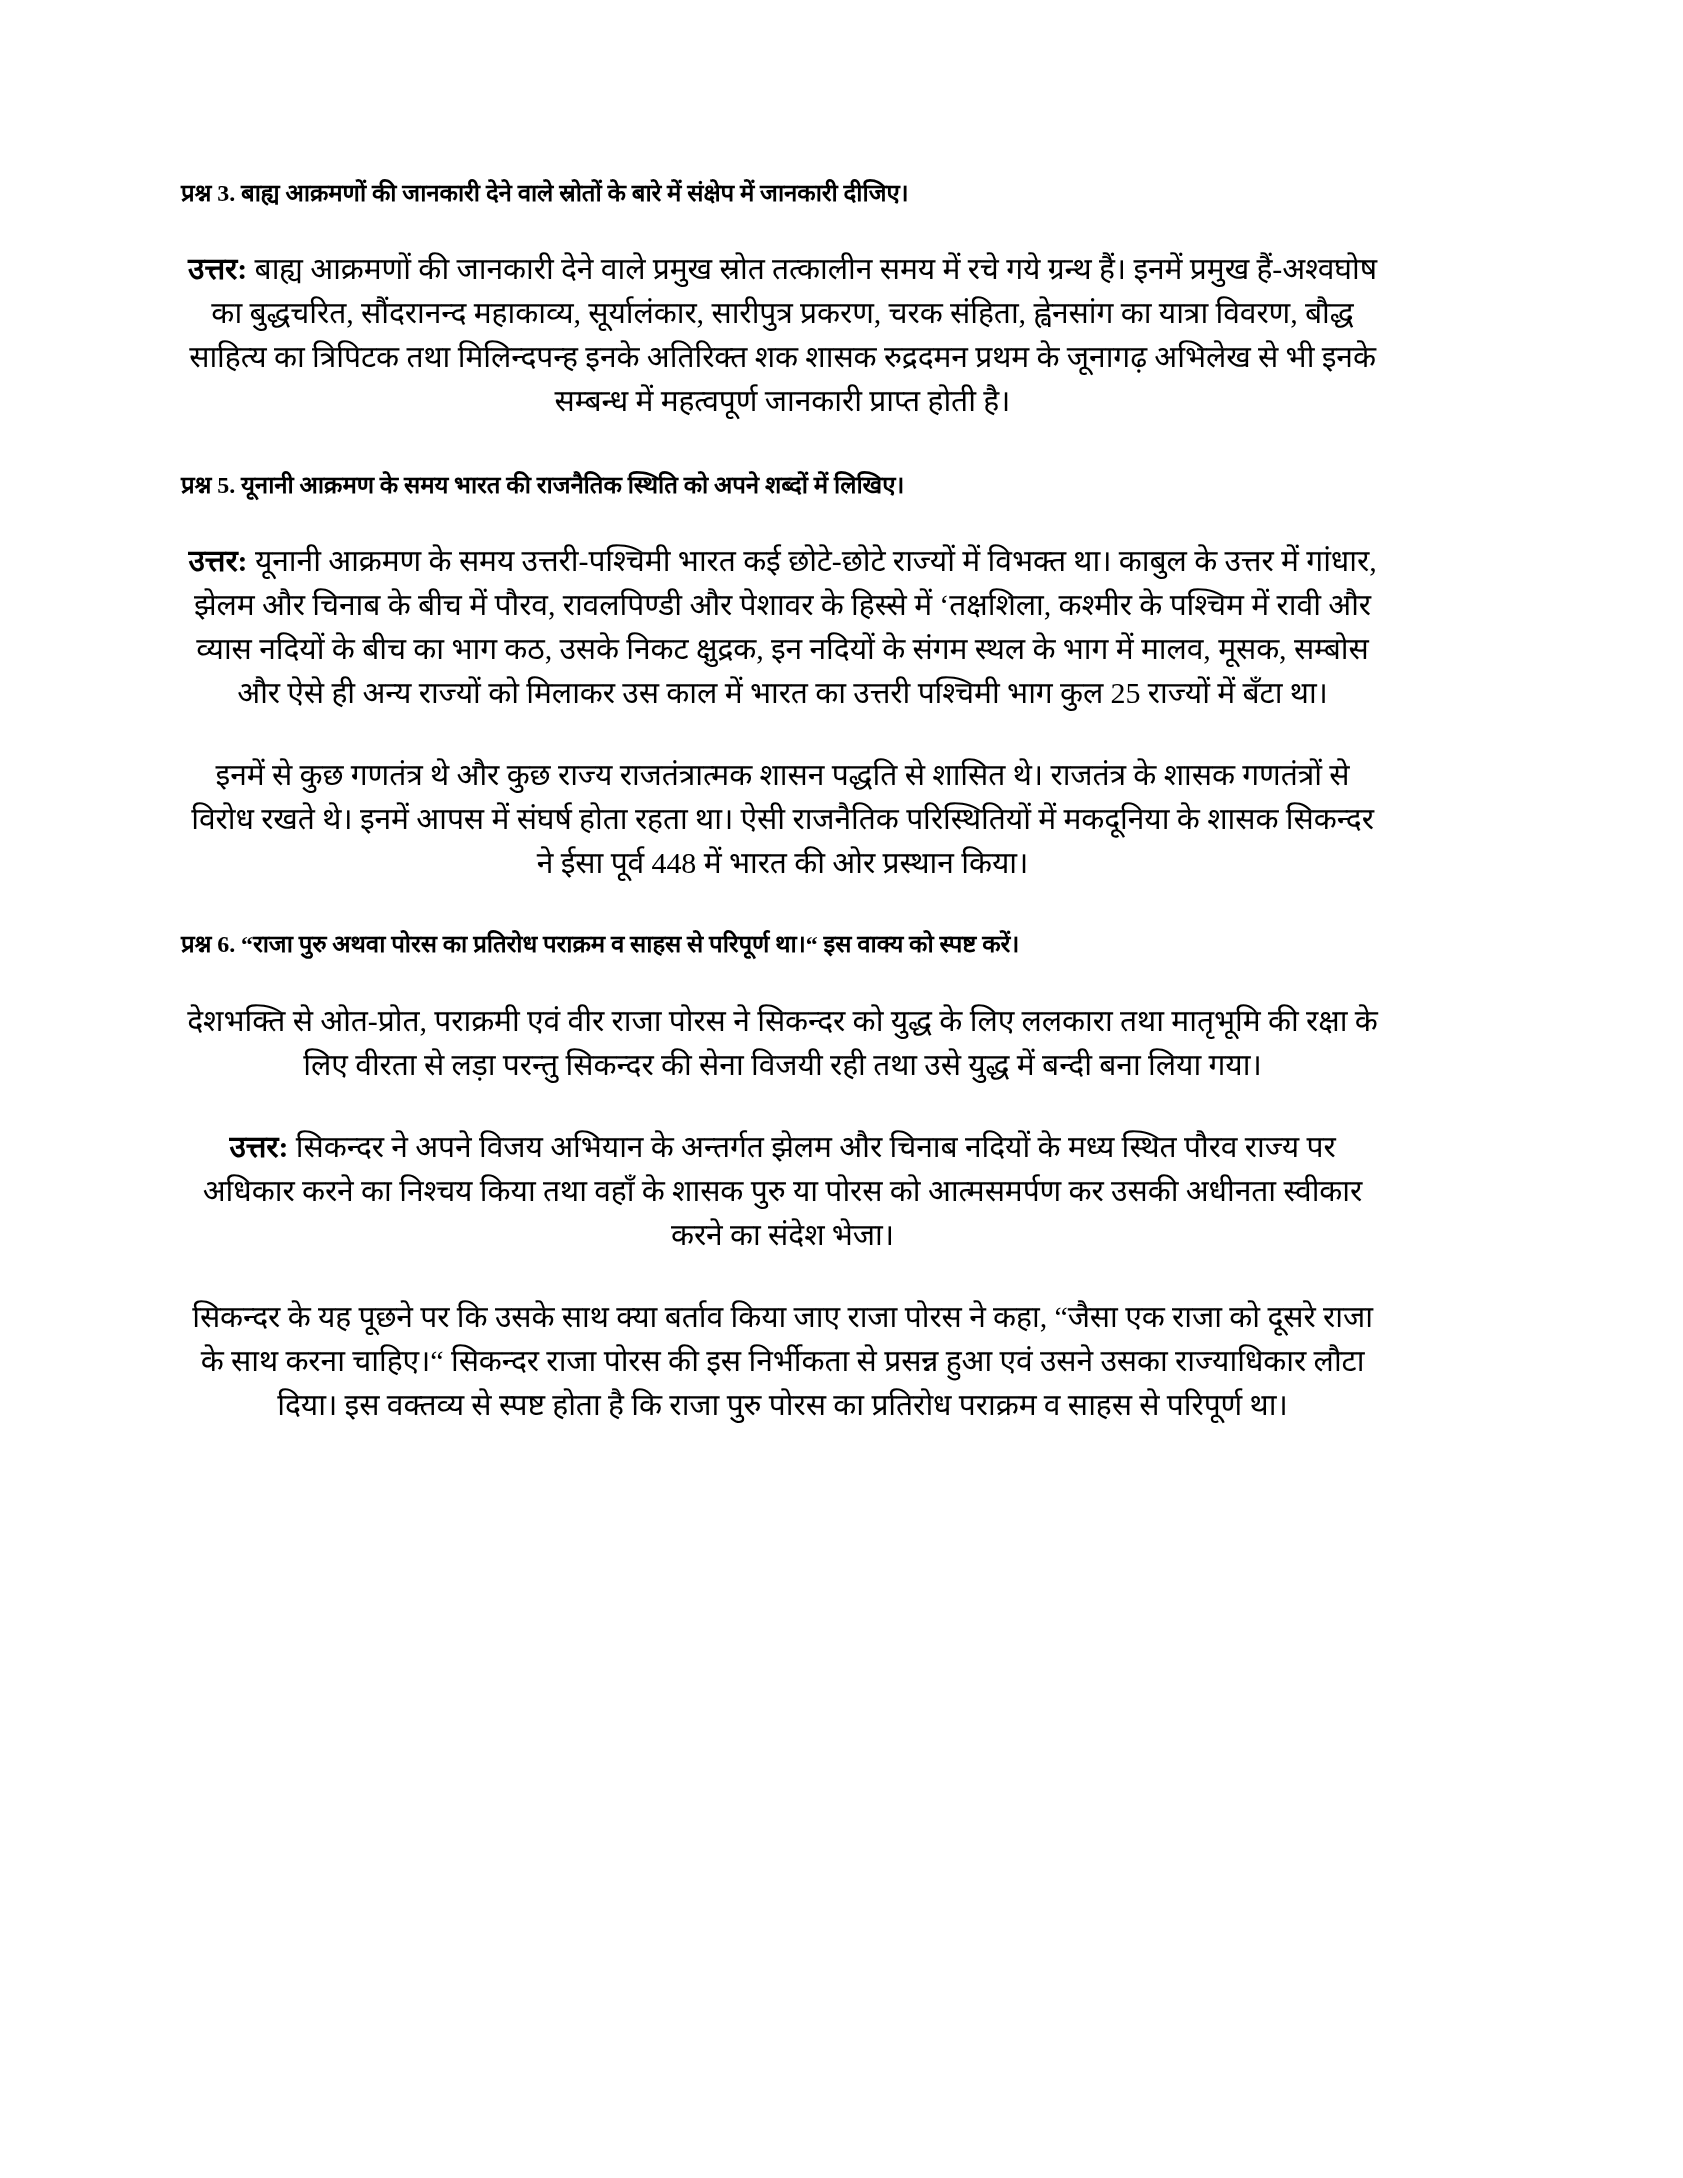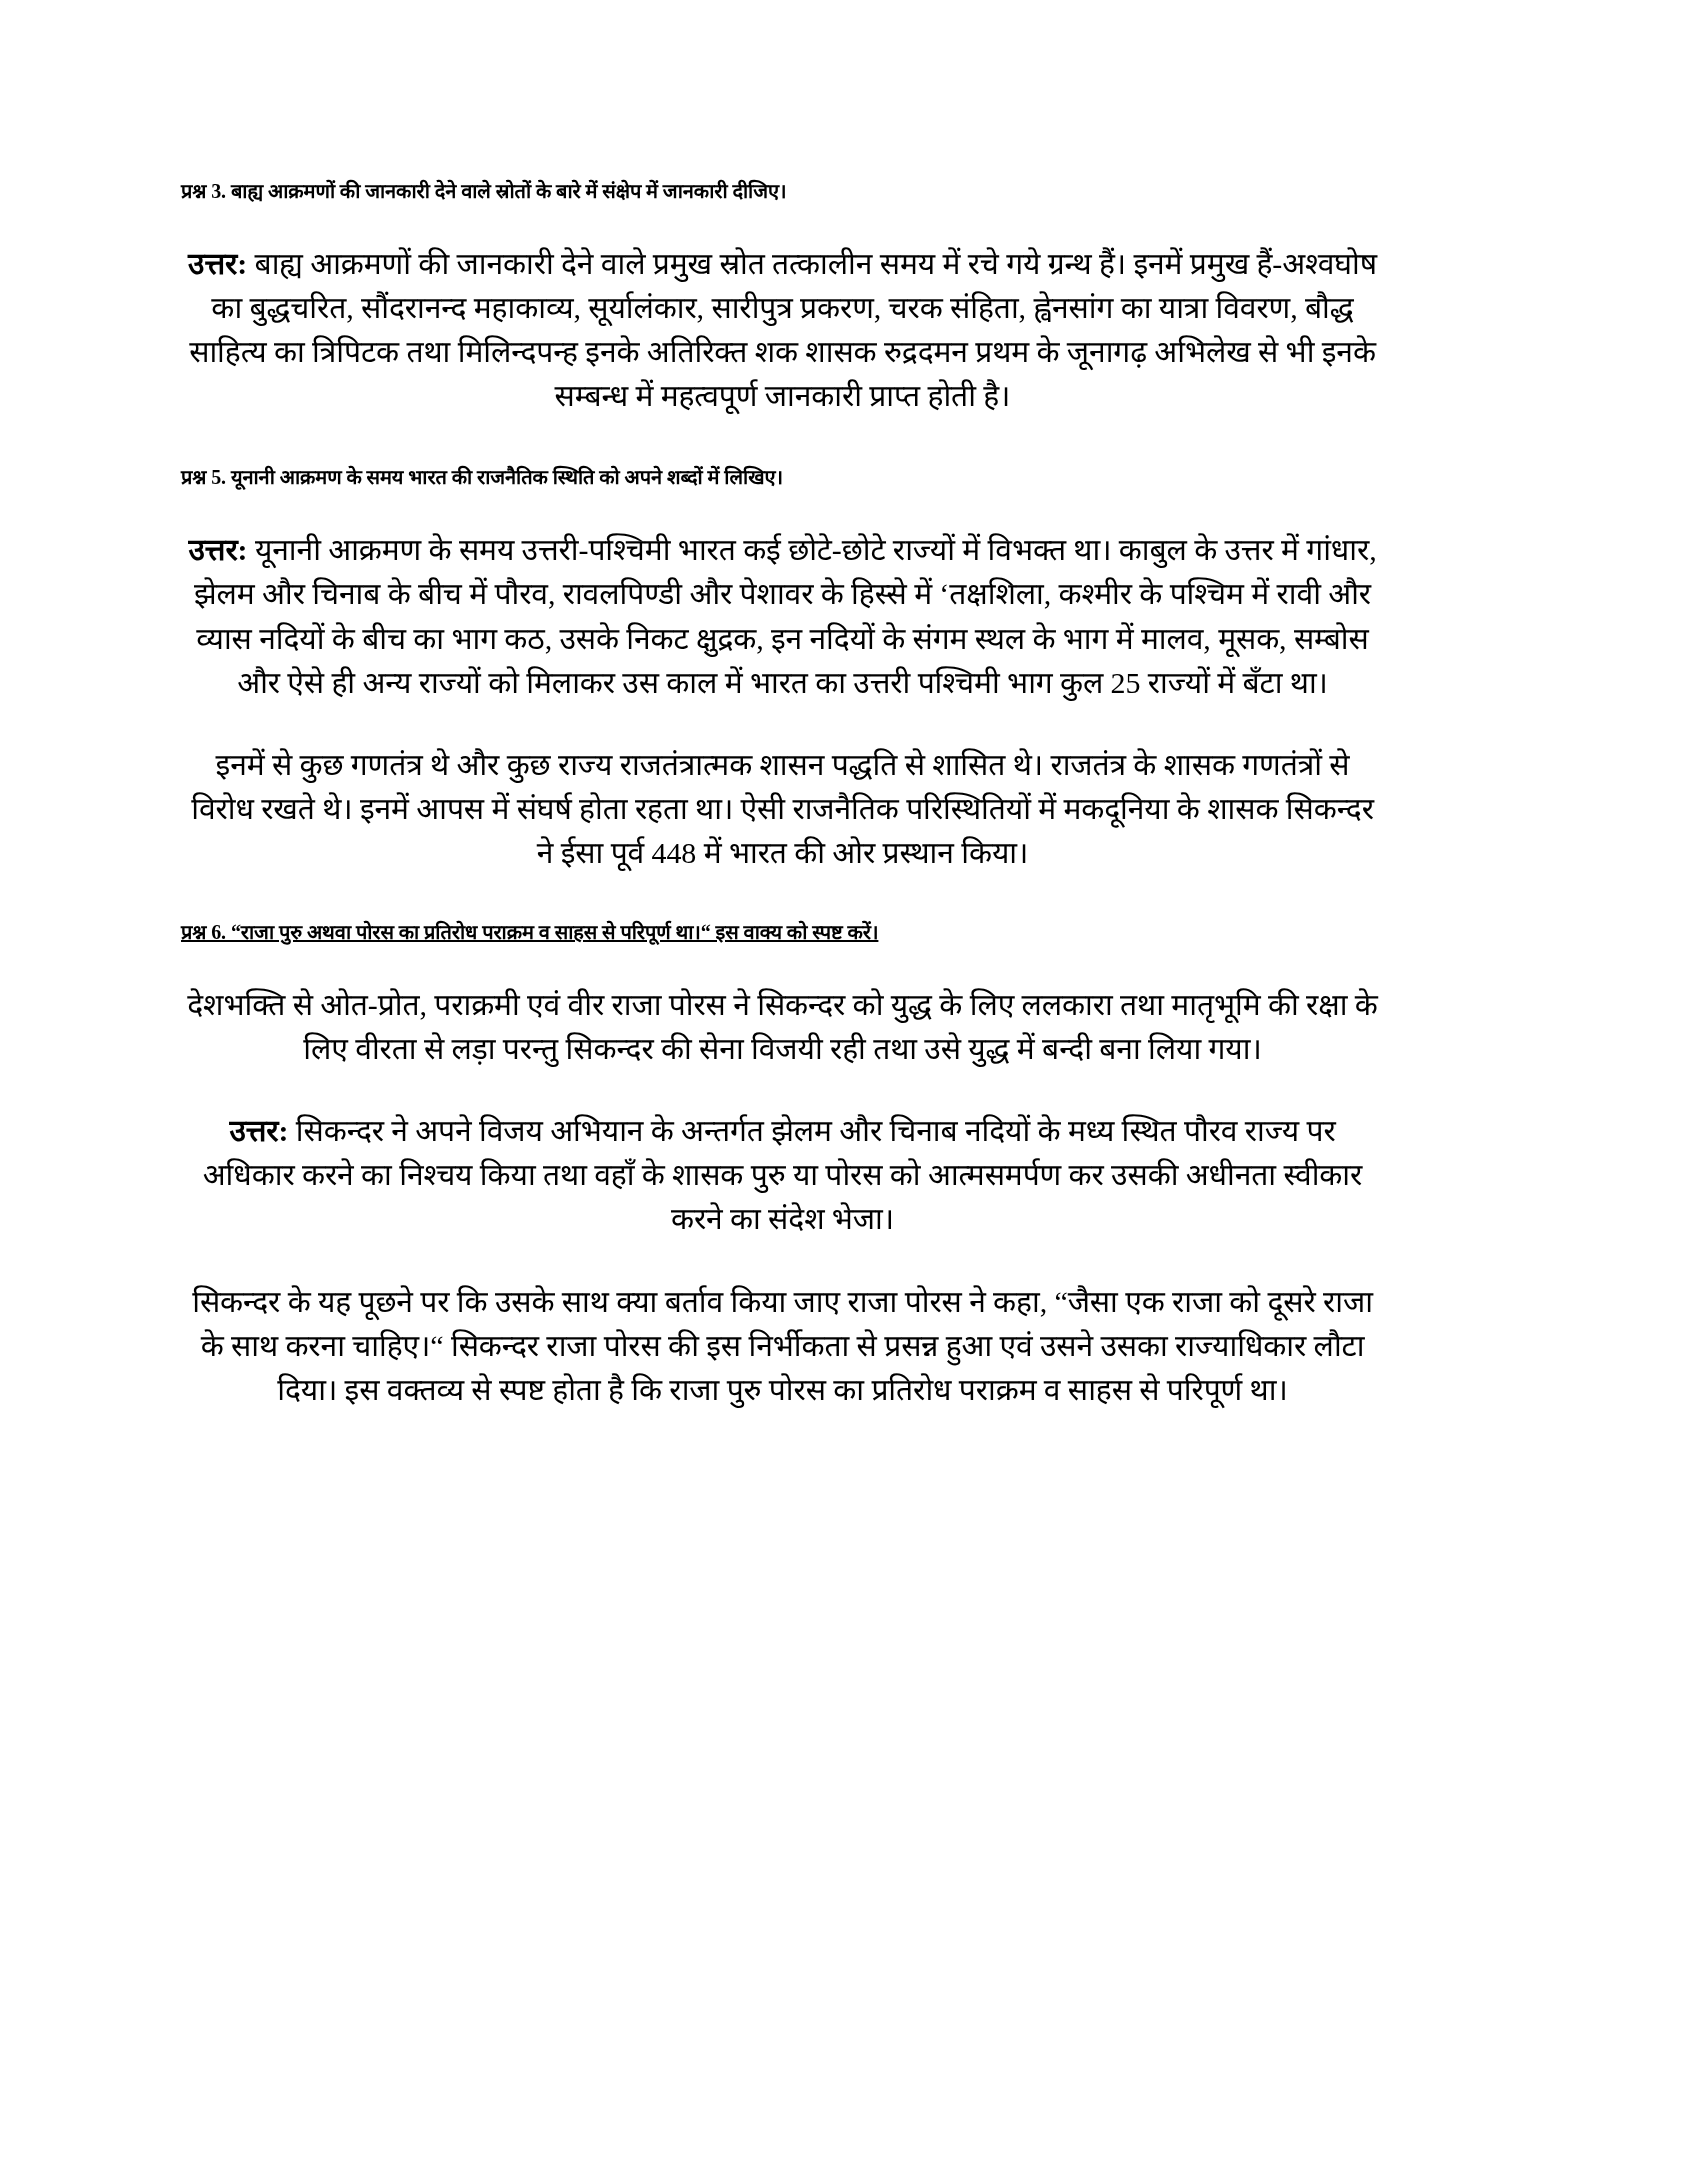--- a/index.html
+++ b/index.html
@@ -22,21 +22,21 @@
     background: #ffffff;
     padding: 178px 297px 0 181px;
     position: relative;
   }
   .doc-body {
     width: 1203px;
   }
   .q-heading {
     font-family: "Liberation Serif", "DejaVu Serif", serif;
     font-weight: bold;
-    font-size: 20px;
+    font-size: 24px;
     line-height: 1.30;
     margin: 0 0 34px 0;
     letter-spacing: -0.1px;
     text-align: left;
   }
   .para {
     font-family: "Liberation Serif", "DejaVu Serif", serif;
     font-weight: normal;
     font-size: 30px;
     line-height: 1.47;
@@ -48,21 +48,21 @@
     font-weight: bold;
   }
   
   .blk-q3-head { margin-bottom: 38px; }
   .blk-q3-ans  { margin-bottom: 46px; }
   .blk-q4-head { margin-bottom: 38px; }
   .blk-q4-ans  { margin-bottom: 46px; }
   .blk-q5-head { margin-bottom: 38px; }
   .blk-q5-ans1 { margin-bottom: 38px; }
   .blk-q5-ans2 { margin-bottom: 44px; }
-  .blk-q6-head { margin-bottom: 38px; text-decoration: underline; }
+  .blk-q6-head { margin-bottom: 38px; }
   .blk-q6-ans1 { margin-bottom: 38px; }
   .blk-q6-ans2 { margin-bottom: 38px; }
   .blk-q6-ans3 { margin-bottom: 0; }
 </style>
 </head>
 <body>
 
 <div class="page">
   <div class="doc-body">
 

